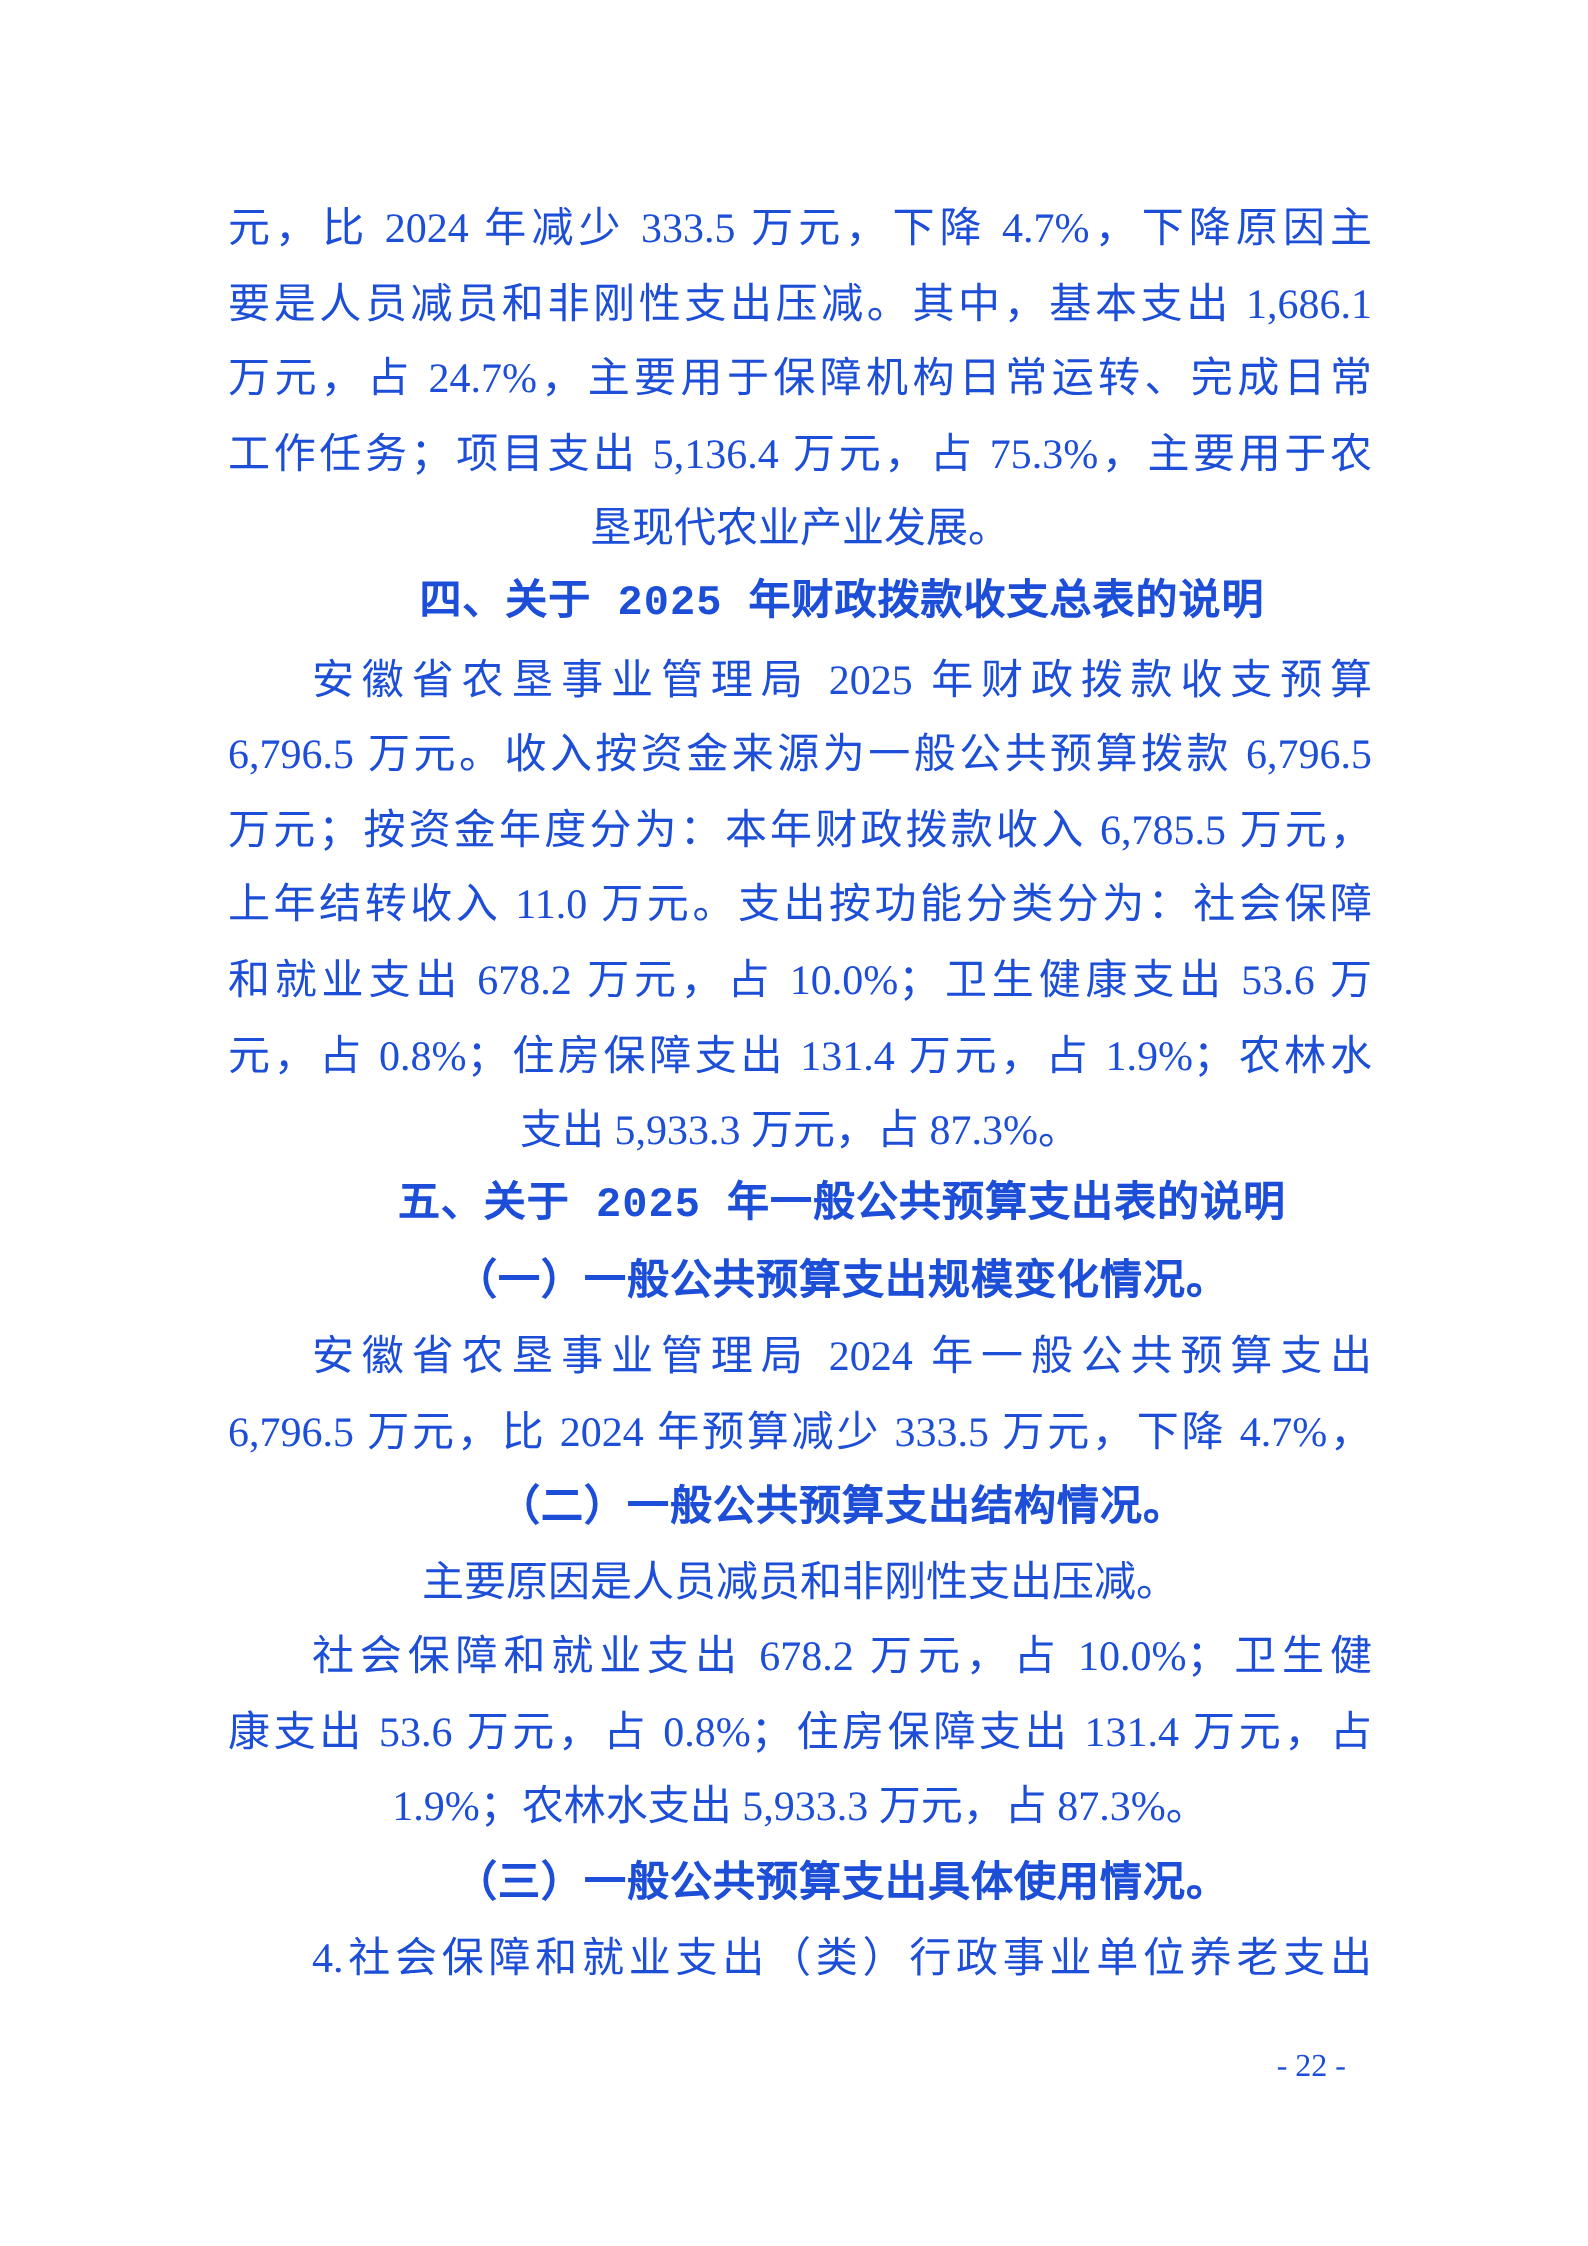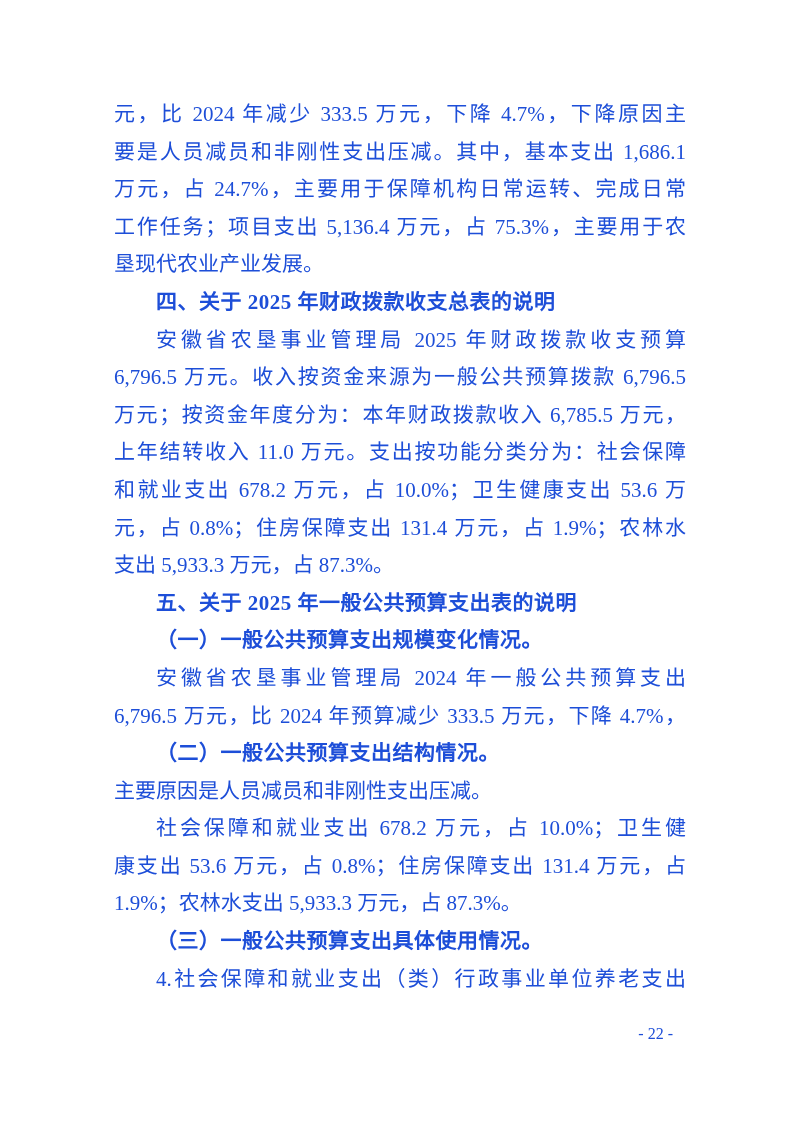--- a/index.html
+++ b/index.html
@@ -19,32 +19,32 @@
   .content {
     position: absolute;
     left: 114px;
     top: 96px;
     width: 572px;
   }
   .line {
     height: 37.6px;
     line-height: 37.6px;
     font-size: 21px;
-    text-align: left;
+    text-align: center;
     overflow: visible;
   }
   .line.justify {
     text-align: justify;
     text-align-last: justify;
   }
   .line.indent {
     text-indent: 2em;
   }
   .line.h1 {
-    font-family: Liberation Serif, serif;
+    font-family: Liberation Mono, monospace;
     font-weight: 700;
     letter-spacing: 0.5px;
   }
   .line.h2 {
     font-family: "Liberation Serif", serif;
     font-weight: 700;
     letter-spacing: 0.5px;
   }
   .footer {
     position: absolute;

